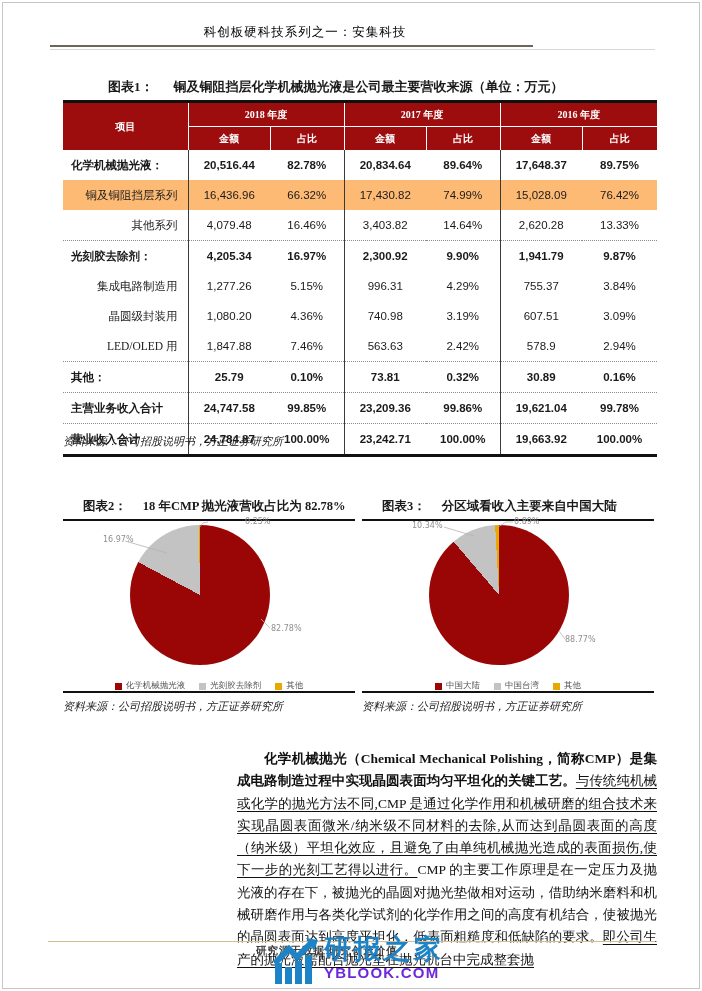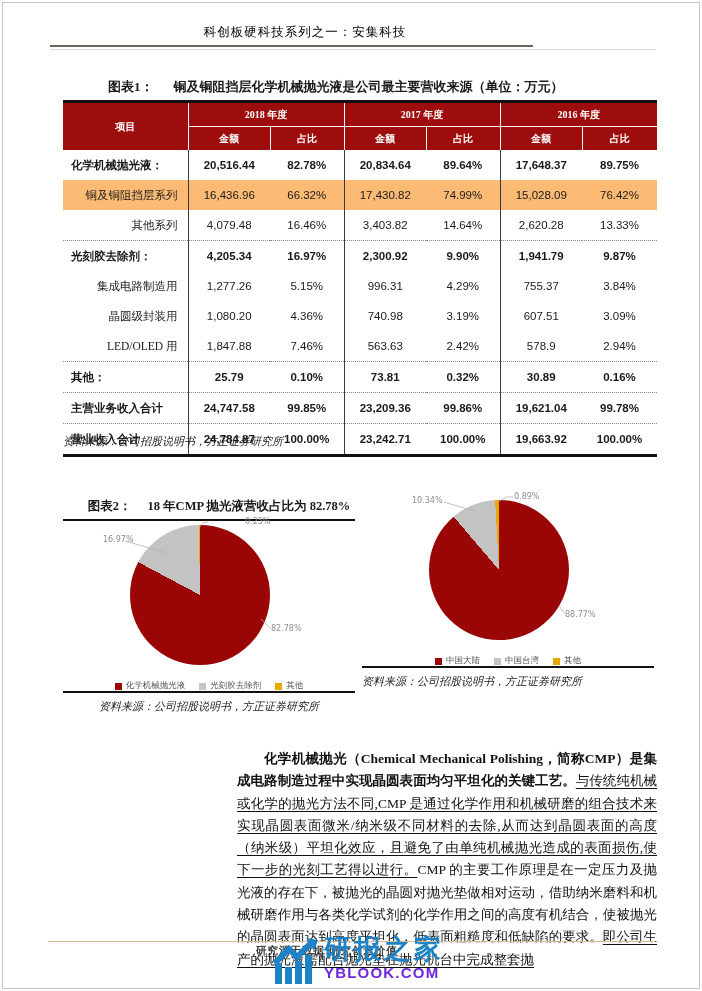--- a/index.html
+++ b/index.html
@@ -34,21 +34,21 @@
   td.lbl.right{text-align:right;padding-right:10px;}
   td.num{text-align:center;font-family:"Liberation Sans","DejaVu Sans",sans-serif;font-size:11px;}
   tr.bold td{font-weight:700;}
   tr.highlight td{background:#fdba74;}
   td.vline{border-left:1px solid #3a3a3a;}
   tr.dotted td{border-top:1px dotted #8a8a8a;}
   .tbl-source{position:absolute;left:63px;top:434px;font-size:11px;font-style:italic;color:#222;}
 
   
   .chart-box{position:absolute;top:496px;width:292px;}
-  .chart-box[data-chart="0"]{left:63px;text-align:center;}
+  .chart-box[data-chart="0"]{left:63px;}
   .chart-box[data-chart="1"]{left:362px;}
   .c-head{font-size:12.5px;font-weight:700;padding:2px 0 4px 20px;border-bottom:2.5px solid #111;}
   .c-head .c-label{margin-right:16px;}
   .c-area{position:relative;height:150px;}
   .pie{position:absolute;left:67px;top:4px;width:140px;height:140px;border-radius:50%;}
   .pie-label{position:absolute;font-family:"DejaVu Sans",sans-serif;font-size:8px;color:#8f8f8f;white-space:nowrap;}
   .leader{position:absolute;left:0;top:0;width:292px;height:150px;overflow:visible;}
   .chart-box[data-chart="0"] .pl-0{left:208px;top:103px;}
   .chart-box[data-chart="0"] .pl-1{left:40px;top:14px;}
   .chart-box[data-chart="0"] .pl-2{left:146px;top:-4px;padding-left:36px;}
@@ -238,20 +238,23 @@
         <span class="li">
           <span class="sq" style="background: rgb(233, 168, 0);"></span>
           <span>其他</span>
         </span>
       </div>
     <div class="c-rule"></div>
     <div class="c-source">资料来源：公司招股说明书，方正证券研究所</div>
   </div>
 
   <div class="chart-box" data-chart="1">
+    <div class="c-head">
+      <span class="c-label">图表3：</span><span>分区域看收入主要来自中国大陆</span>
+    </div>
     <div class="c-area">
       <div class="pie" style="background: conic-gradient(rgb(154, 6, 6) 0%, rgb(154, 6, 6) 88.77%, rgb(195, 195, 195) 88.77%, rgb(195, 195, 195) 99.11%, rgb(233, 168, 0) 99.11%, rgb(233, 168, 0) 100%);"></div>
       <svg class="leader">
         <polyline points="197,110 203,118" fill="none" stroke="#b3b3b3" stroke-width="0.8"></polyline>
         <polyline points="82,6 112,15" fill="none" stroke="#b3b3b3" stroke-width="0.8"></polyline>
         <polyline points="136,6 144,1 151,1" fill="none" stroke="#b3b3b3" stroke-width="0.8"></polyline>
       </svg>
       <span class="pie-label pl-0">88.77%</span>
       <span class="pie-label pl-1">10.34%</span>
       <span class="pie-label pl-2">0.89%</span>

